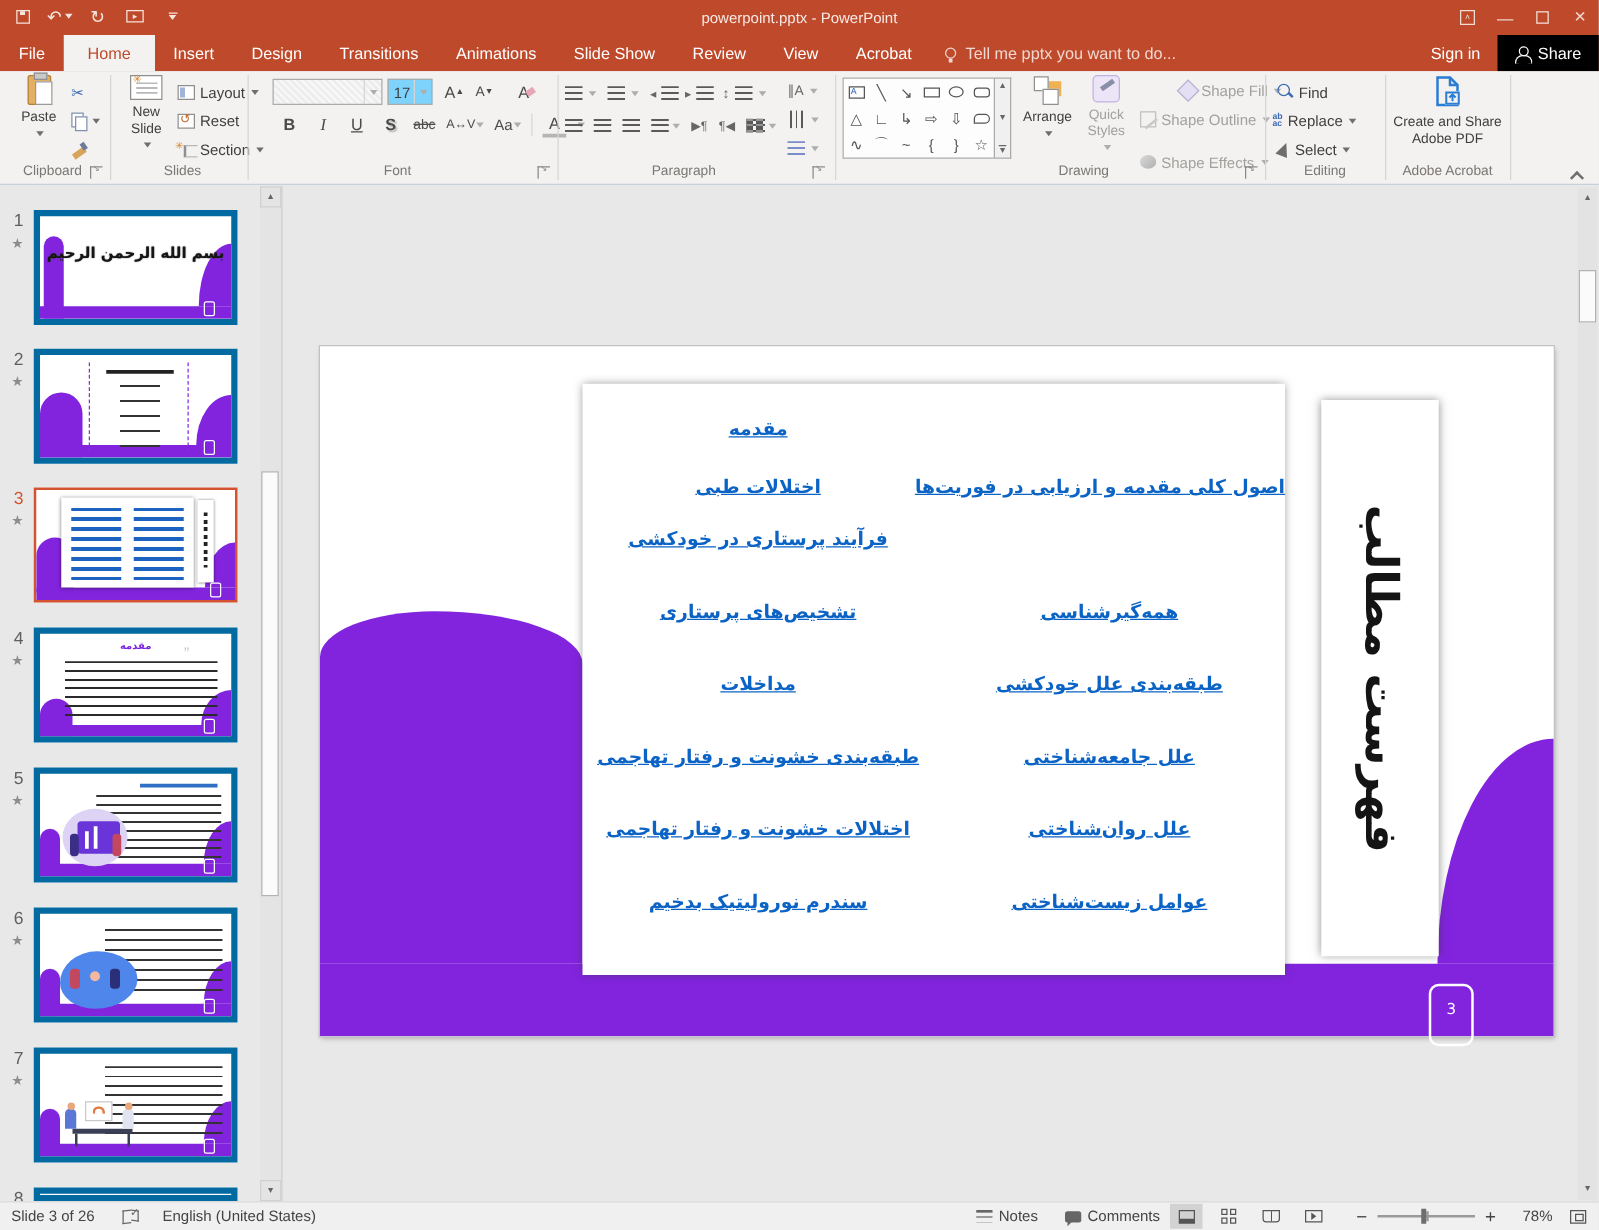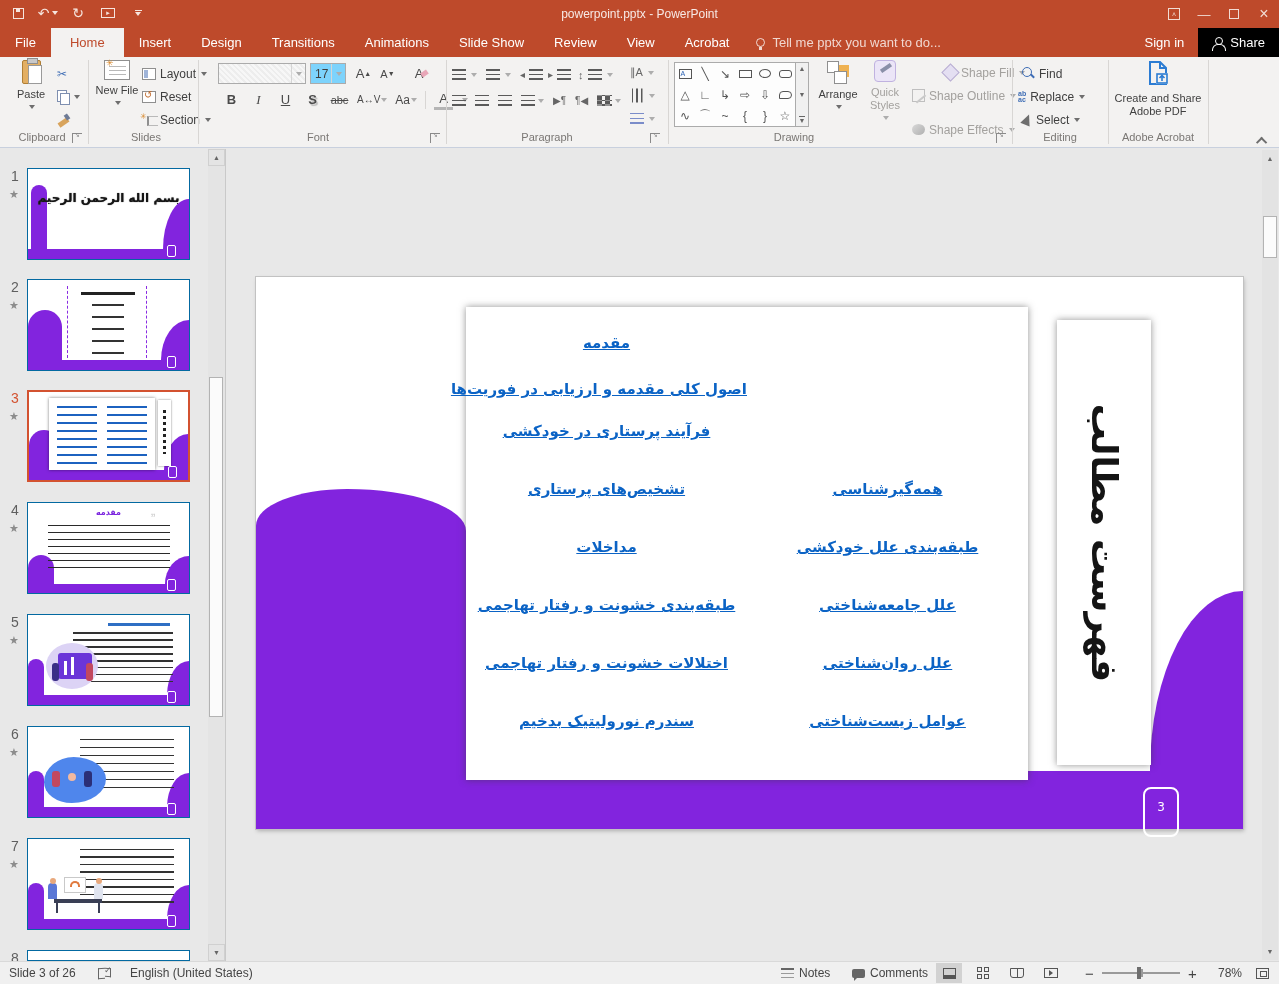--- a/index.html
+++ b/index.html
@@ -98,21 +98,21 @@
   .replace-ic { font-size:7px; color:#3E6DB5; line-height:6px; font-weight:bold; text-align:left; }
   .select-ic { width:0; height:0; border-left:5px solid transparent; border-right:5px solid transparent; border-bottom:11px solid #6E6E6E; transform:rotate(22deg); }
   .chevup { position:absolute; right:12px; top:80px; width:8px; height:8px; border-left:2px solid #6E6E6E; border-top:2px solid #6E6E6E; transform:rotate(45deg) translateY(2px); }
 
   
   .panel { position:absolute; left:0; top:149px; width:226px; height:812px; background:#E8E8E8; border-right:1px solid #C9C9C9; }
   .titem { position:absolute; left:0; width:210px; height:92px; }
   .tnum { position:absolute; left:11px; top:0; font-size:14px; color:#5F5F5F; }
   .tnum.sel { color:#D35230; }
   .tstar { position:absolute; left:9px; top:20px; font-size:11px; color:#8C8C8C; }
-  .tbox { position:absolute; left:27px; top:0; width:163px; height:92px; background:#fff; border:1px solid #0369a1; overflow:hidden; }
+  .tbox { position:absolute; left:27px; top:0; width:163px; height:92px; background:#fff; border:5px solid #0369a1; overflow:hidden; }
   .titem.sel .tbox { border:2px solid #D35230; }
   .pp { position:absolute; background:#8224DE; }
   .tband { position:absolute; left:0; right:0; bottom:0; height:10px; background:#8224DE; }
   .tbadge { position:absolute; right:13px; bottom:2px; width:9px; height:12px; border:1px solid #fff; border-radius:2px; }
   .tlines { position:absolute; }
   .pscroll { position:absolute; right:0; top:0; width:17px; height:812px; background:#E4E4E4; }
   .sarrow { position:absolute; left:0; width:17px; height:17px; display:flex; align-items:center; justify-content:center; font-size:7px; color:#666; background:#E4E4E4; border:1px solid #D0D0D0; }
   .sthumb { position:absolute; left:1px; width:14px; background:#FBFBFB; border:1px solid #B3B3B3; }
 
   
@@ -225,21 +225,21 @@
     </div>
   <div class="srow" style="left:57px; top:52px">
       <span class="brush-ic"></span>
     </div>
   <div class="glabel" style="left:6px; width:72px">Clipboard</div>
   <div class="launcher" style="left:72px"></div>
   <div class="vdiv" style="left:88px"></div>
 
   <div class="bigbtn" style="left:94px; width:46px">
     <span class="newslide-ic"></span>
-    <span>New File</span>
+    <span>New Slide</span>
       <span class="cr"></span>
   </div>
   <div class="srow" style="left:142px; top:6px">
       <span class="layout-ic"></span>
       <span>Layout</span>
       <span class="cr"></span>
     </div>
   <div class="srow" style="left:142px; top:29px">
       <span class="reset-ic"></span>
       <span>Reset</span>
@@ -391,21 +391,21 @@
   <div class="srow gray" style="left:912px; top:28px">
       <span class="so-ic"></span>
       <span>Shape Outline</span>
       <span class="cr gray"></span>
     </div>
   <div class="srow gray" style="left:912px; top:62px">
       <span class="se-ic"></span>
       <span>Shape Effects</span>
       <span class="cr gray"></span>
     </div>
-  <div class="glabel" style="left:744px; width:100px">Drawing</div>
+  <div class="glabel" style="left:817px; width:100px">Drawing</div>
   <div class="launcher" style="left:996px"></div>
   <div class="vdiv" style="left:1012px"></div>
 
   <div class="srow" style="left:1022px; top:6px">
       <span class="find-ic"></span>
       <span>Find</span>
     </div>
   <div class="srow" style="left:1018px; top:29px">
       <span class="replace-ic">ab<br>ac</span>
       <span>Replace</span>
@@ -568,20 +568,21 @@
   <div class="canvas">
     <div class="blob-left"></div>
     <div class="band"></div>
     <div class="blob-right"></div>
 
     <div class="linkbox">
       <div class="lrow" style="top:27px">
         <span class="link">مقدمه</span>
       </div>
       <div class="lrow" style="top:73px">
+        <span class="link">اختلالات طبی</span>
         <span class="link">اصول کلی مقدمه و ارزیابی در فوریت‌ها</span>
       </div>
       <div class="lrow" style="top:115px">
         <span class="link">فرآیند پرستاری در خودکشی</span>
       </div>
       <div class="lrow" style="top:173px">
         <span class="link">تشخیص‌های پرستاری</span>
         <span class="link">همه‌گیرشناسی</span>
       </div>
       <div class="lrow" style="top:231px">

